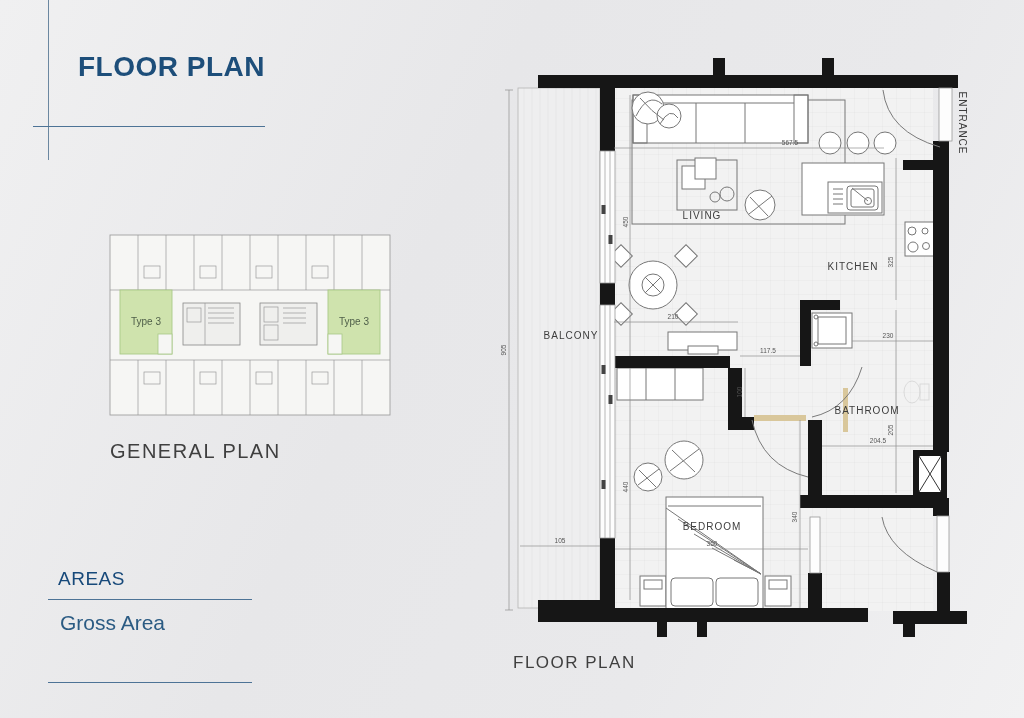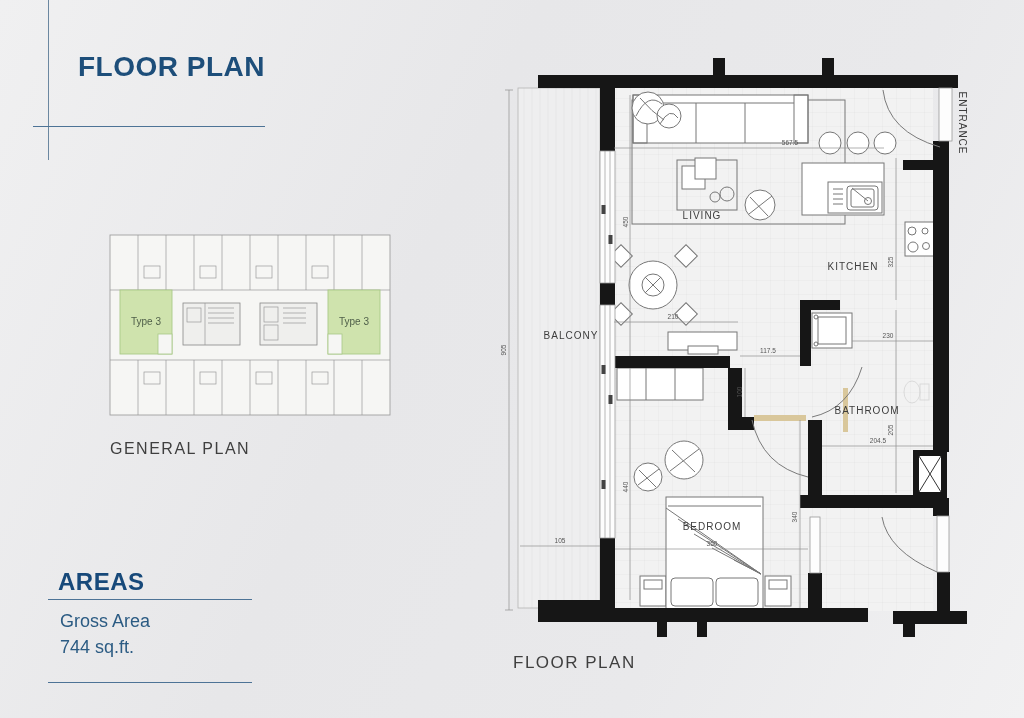--- a/index.html
+++ b/index.html
@@ -6,22 +6,22 @@
   body{
     width:1024px;height:718px;position:relative;overflow:hidden;
     font-family:"Liberation Sans",sans-serif;
     background:linear-gradient(115deg,#f0f0f1 0%,#e7e7e9 40%,#e9e9eb 70%,#f1f1f2 100%);
   }
   .abs{position:absolute;}
   .vline{width:1px;background:#6b87a0;}
   .hline{height:1px;background:#4d7396;}
   .title{color:#1d4e7a;font-weight:bold;font-size:28px;line-height:1.18;letter-spacing:.5px;}
   .caption{color:#3f3f3f;font-size:17px;letter-spacing:1.5px;}
-  .areas-h{color:#17497a;font-weight:bold;font-size:24px;letter-spacing:.5px;}
-  .areas-t{color:#2b5b83;font-size:18px;line-height:1.45;}
+  .areas-h{color:#17497a;font-weight:normal;font-size:19px;letter-spacing:.5px;}
+  .areas-t{color:#2b5b83;font-size:21px;line-height:1.45;text-align:right;}
   svg text{font-family:"Liberation Sans",sans-serif;}
   .roomlbl{fill:#3c3c3c;font-size:10px;letter-spacing:1px;}
   .dim{fill:#555;font-size:6.5px;}
   .thin{stroke:#777;fill:none;stroke-width:1;}
   .thinw{stroke:#777;fill:#fff;stroke-width:1;}
   .lite{stroke:#9a9a9a;fill:none;stroke-width:.7;}
   .dimln{stroke:#8f8f8f;stroke-width:.7;}
   .wall{fill:#161616;}
   .sill{fill:#fdfdfd;stroke:#999;stroke-width:.8;}
   .door{stroke:#7a7a7a;stroke-width:1;fill:none;}
@@ -98,27 +98,26 @@
     <rect x="50" y="110" width="14" height="20" fill="#f6f6f4" stroke="#a9c987" stroke-width=".8"></rect>
   </g>
   <g>
     <rect x="220" y="66" width="52" height="64" fill="#cfe3ad" stroke="#a9c987" stroke-width=".9"></rect>
     <rect x="220" y="110" width="14" height="20" fill="#f6f6f4" stroke="#a9c987" stroke-width=".8"></rect>
   </g>
   <text x="38" y="101" text-anchor="middle" font-size="10" fill="#50604a">Type 3</text>
   <text x="246" y="101" text-anchor="middle" font-size="10" fill="#50604a">Type 3</text>
 </svg>
 
-<div class="abs caption" style="left:110px;top:440px;font-size:16px;">GENERAL PLAN</div>
+<div class="abs caption" style="left:110px;top:440px;font-size:20px;">GENERAL PLAN</div>
 
 <div class="abs areas-h" style="left:58px;top:568px;">AREAS</div>
 <div class="abs hline" style="left:48px;top:599px;width:204px;"></div>
 <div class="abs areas-t" style="left:60px;top:608px;">
   <div>Gross Area</div>
-  <div>744 sq.ft.</div>
 </div>
 <div class="abs hline" style="left:48px;top:682px;width:204px;"></div>
 
 <svg class="abs" style="left:495px;top:50px;" width="530" height="630" viewBox="495 50 530 630">
   <defs>
     <pattern id="g14" width="14" height="14" patternUnits="userSpaceOnUse">
       <path d="M14 0H0V14" fill="none" stroke="#e2e2e2" stroke-width=".7"></path>
     </pattern>
     <pattern id="vh8" width="8" height="8" patternUnits="userSpaceOnUse">
       <path d="M4 0V8" stroke="#e3e3e3" stroke-width=".7"></path>

